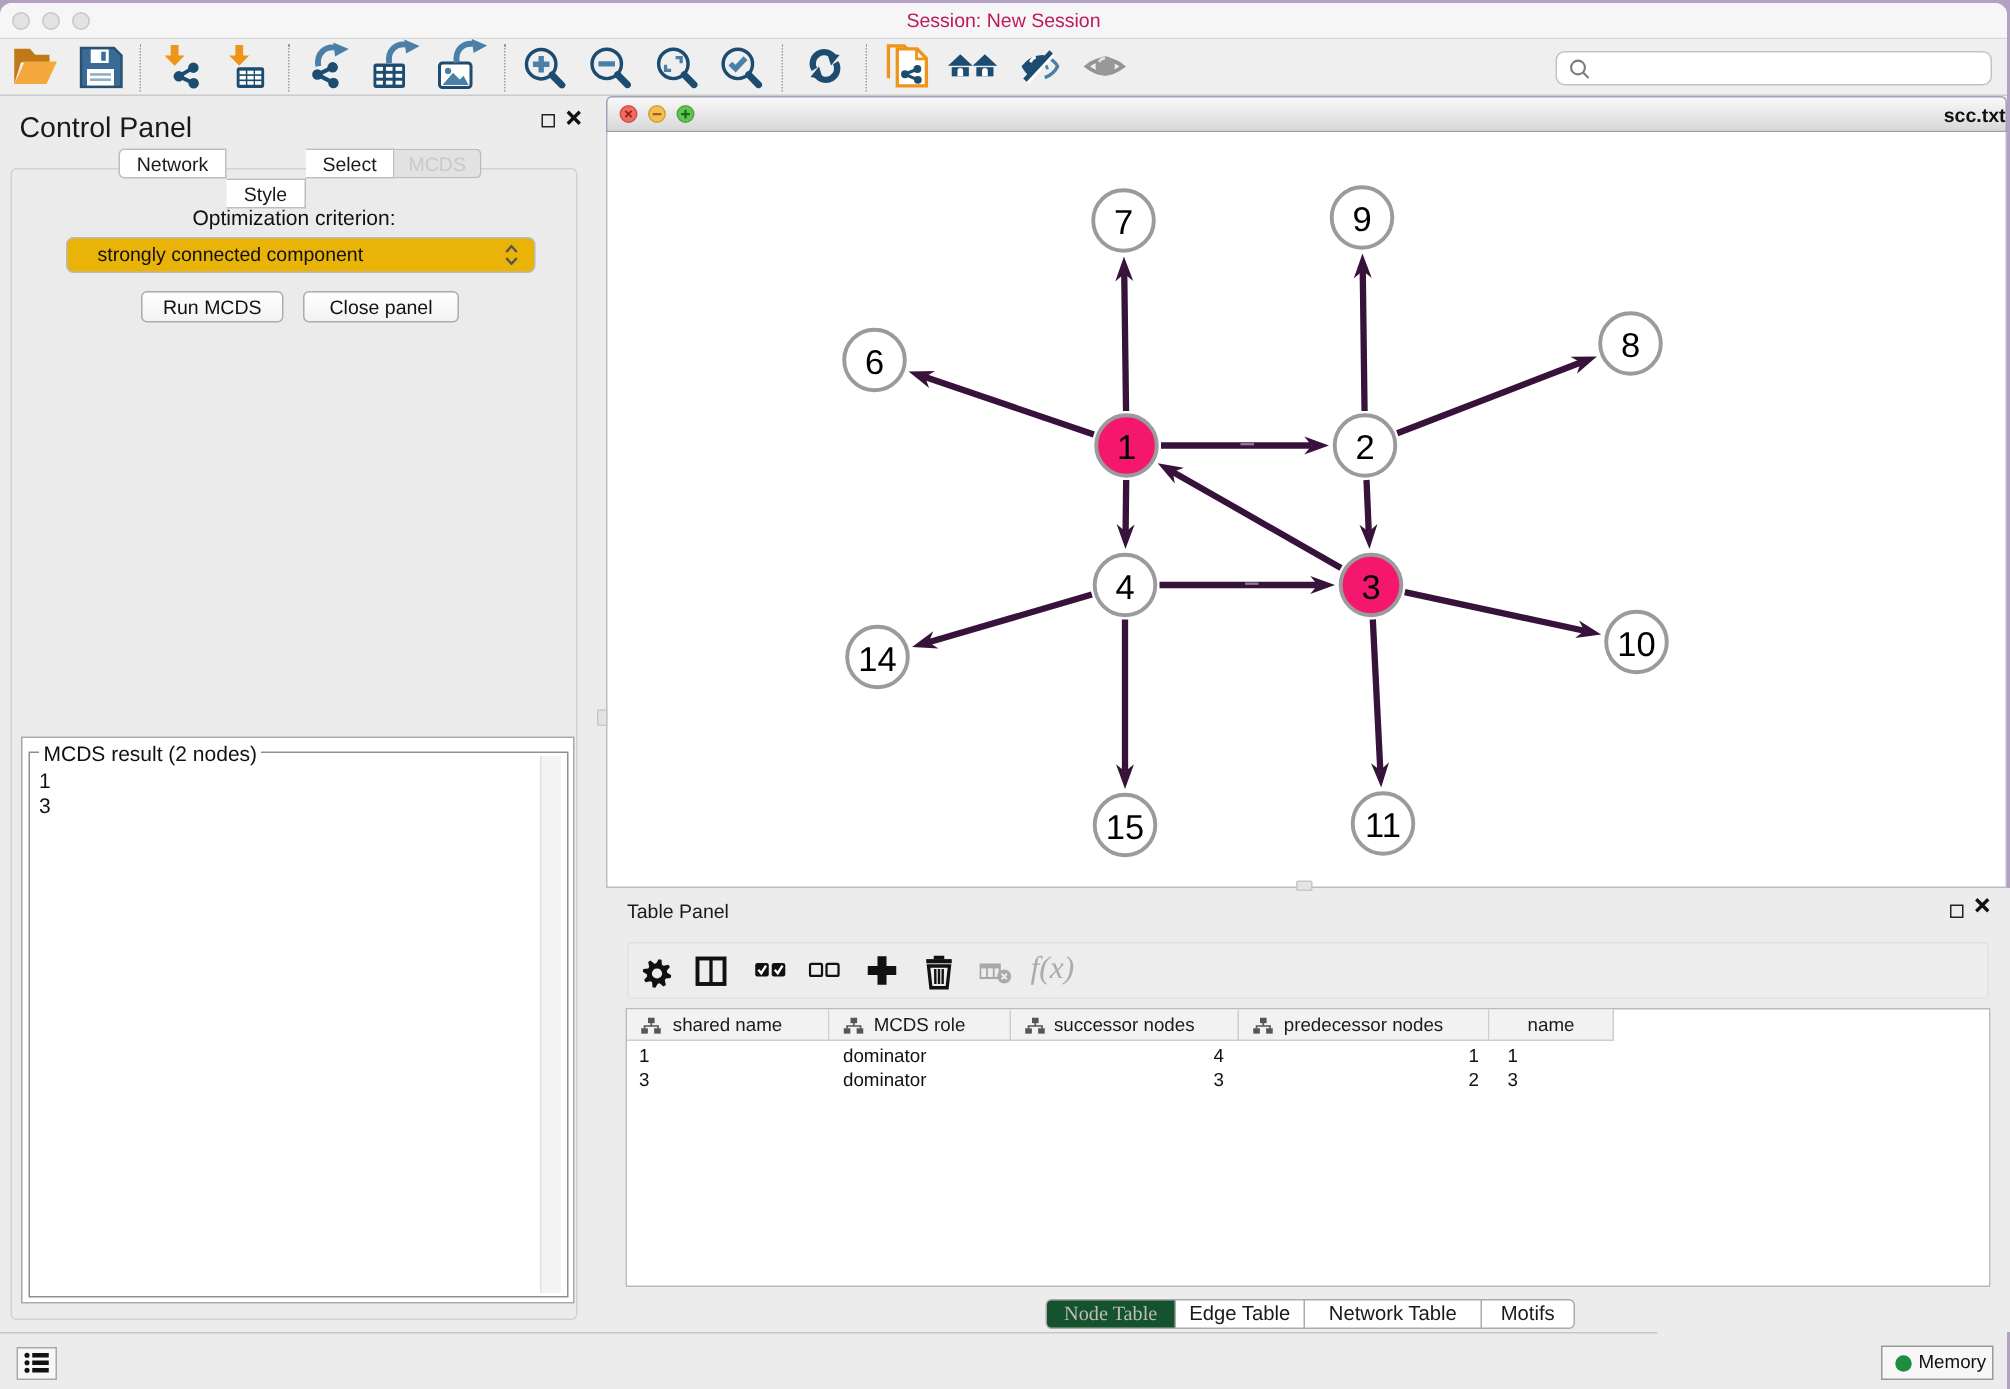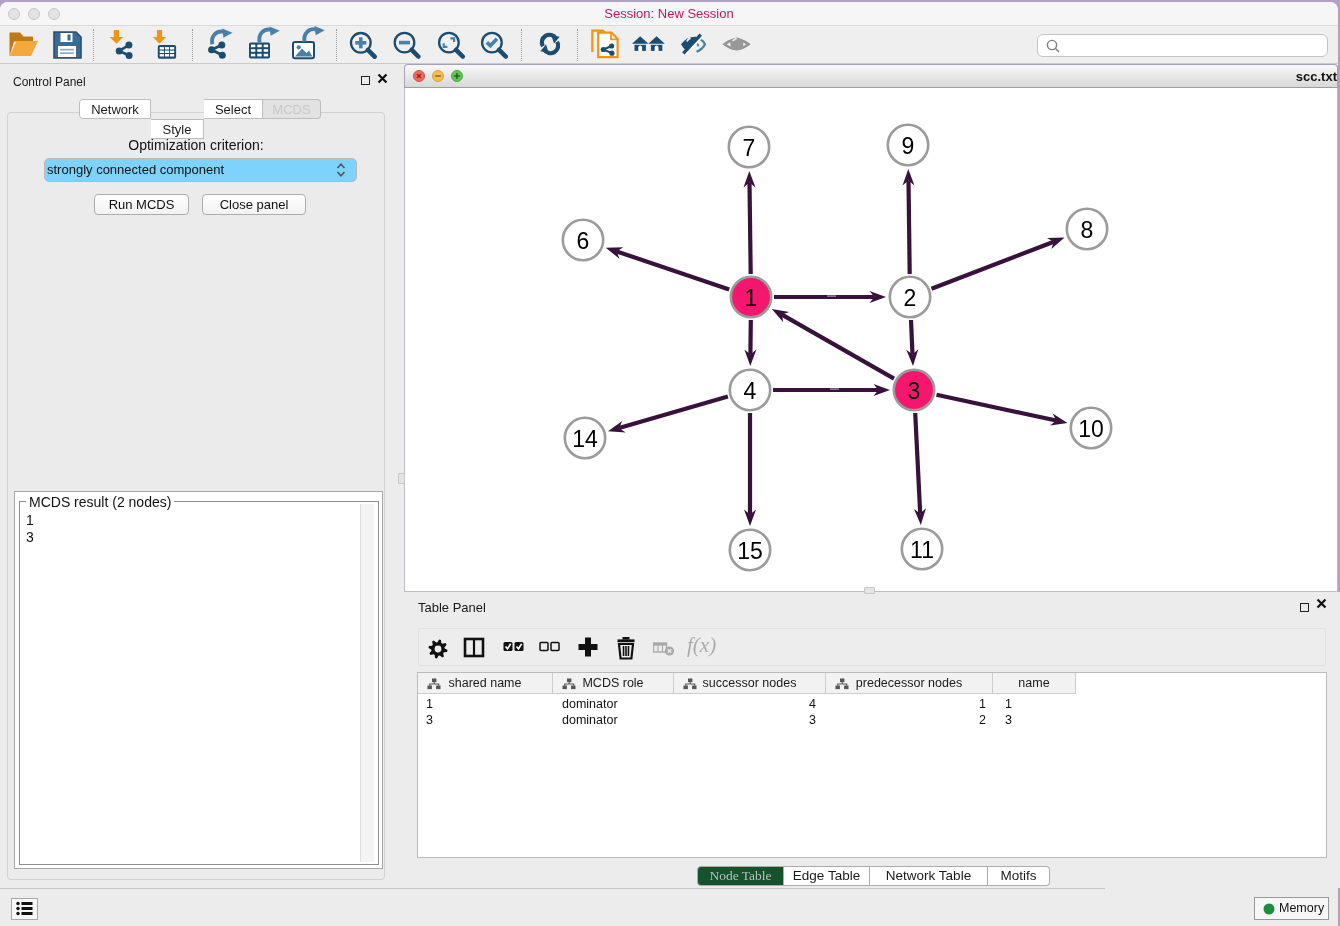--- a/index.html
+++ b/index.html
@@ -10,30 +10,30 @@
 #titlebar { position:absolute; left:0; top:0; width:100%; height:24px; background:#F6F6F6; border-radius:8px 8px 0 0; border-bottom:1px solid #D9D9D9; }
 .tl { position:absolute; top:6px; width:12px; height:12px; border-radius:50%; background:#E4E2E4; border:1px solid #C9C7C9; }
 #title { position:absolute; top:4px; left:0; width:100%; text-align:center; font-size:13px; color:#be185d; }
 
 #toolbar { position:absolute; left:0; top:24px; width:100%; height:38px; background:#EFEFEF; border-bottom:1px solid #CACACA; }
 .sep { position:absolute; top:3px; height:32px; width:1px; border-left:1px dotted #9D9D9D; }
 .ticon { position:absolute; top:3px; }
 #search { position:absolute; left:1037px; top:8px; width:291px; height:23px; background:#fff; border:1px solid #C3C3C3; border-radius:6px; }
 
 #cp { position:absolute; left:0; top:62px; width:392px; height:826px; background:#ECECEC; }
-#cp-title { position:absolute; left:13px; top:11px; font-size:12px; color:#1a1a1a; }
+#cp-title { position:absolute; left:13px; top:11px; font-size:19px; color:#1a1a1a; }
 .wicon-sq { position:absolute; width:9px; height:9px; border:1.6px solid #222; }
 .wicon-x { position:absolute; font-size:13px; font-weight:bold; color:#111; }
 .tabs { position:absolute; display:flex; z-index:3; }
 .tab { height:20px; background:#fff; border:1px solid #BDBDBD; border-left:none; font-size:13px; color:#1a1a1a; text-align:center; line-height:19px; }
 .tab.first { border-left:1px solid #BDBDBD; border-radius:4px 0 0 4px; }
 .tab.sel { background:#E2E2E2; color:#C9C9C9; border-radius:0 4px 4px 0; }
 #cp-body { position:absolute; left:7px; top:48px; width:378px; height:768px; background:#EBEBEB; border:1px solid #D2D2D2; border-radius:4px; }
 #opt-label { position:absolute; left:0; top:73px; width:100%; text-align:center; font-size:14px; color:#111; }
-#combo { position:absolute; left:44px; top:94px; width:313px; height:24px; background:#7dd3fc; border:1px solid #B9B9B9; border-radius:5px; font-size:13px; color:#111; line-height:22px; padding-left:2px; }
+#combo { position:absolute; left:44px; top:94px; width:313px; height:24px; background:#eab308; border:1px solid #B9B9B9; border-radius:5px; font-size:13px; color:#111; line-height:22px; padding-left:20px; }
 .btn { position:absolute; height:21px; background:linear-gradient(#FFFFFF,#F2F2F2); border:1px solid #ADADAD; border-radius:4px; font-size:13px; color:#111; text-align:center; line-height:19px; }
 #mcds-box { position:absolute; left:14px; top:427px; width:369px; height:378px; background:#fff; border:1px solid #A8A8A8; }
 #mcds-group { position:absolute; left:4px; top:9px; width:360px; height:364px; border:1px solid #8F8F8F; }
 #mcds-label { position:absolute; left:6px; top:-8px; background:#fff; padding:0 3px; font-size:14px; color:#111; }
 #mcds-scroll { position:absolute; right:4px; top:2px; width:14px; height:358px; background:#F4F4F4; border-left:1px solid #E0E0E0; }
 
 #frame { position:absolute; left:404px; top:62px; width:934px; height:528px; }
 #ftitle { position:absolute; left:0; top:0; width:934px; height:24px; background:linear-gradient(#F9F9F9,#D8D8D8); border:1px solid #A2A2B8; border-bottom:1px solid #9E9E9E; border-radius:4px 4px 0 0; }
 #ftitle-text { position:absolute; top:4px; left:0; width:100%; text-align:right; font-size:13px; font-weight:bold; color:#111; }
 .light { position:absolute; top:5px; width:12px; height:12px; border-radius:50%; }

